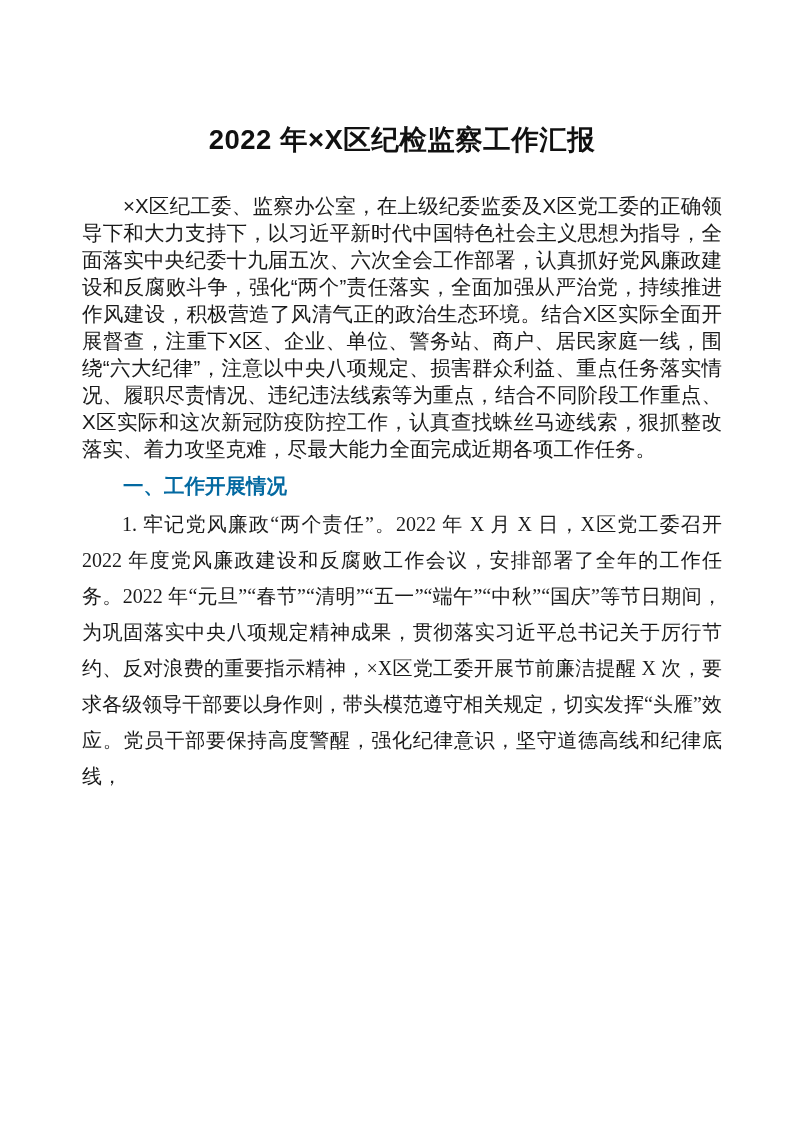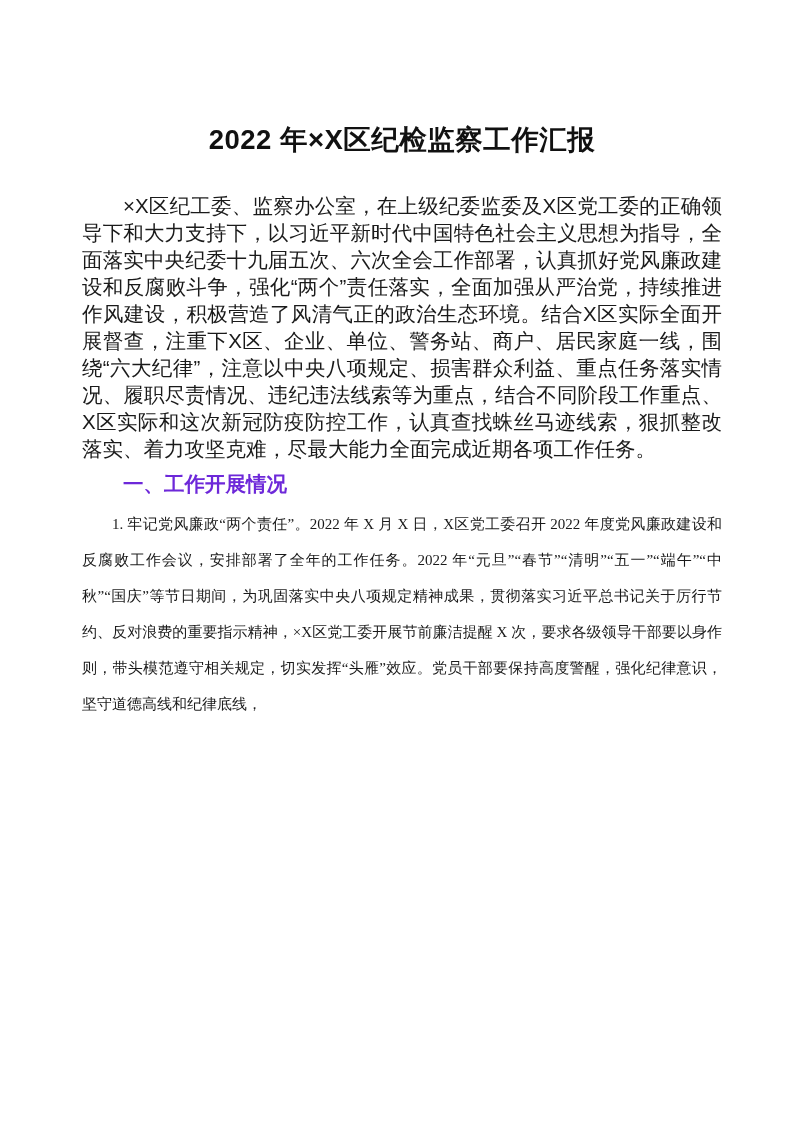--- a/index.html
+++ b/index.html
@@ -38,31 +38,31 @@
     text-align: justify;
     text-justify: inter-ideograph;
     margin: 0 0 2px 0;
     text-indent: 2em;
     color: #1a1a1a;
     font-family: "Liberation Sans", "DejaVu Sans", sans-serif;
     font-weight: 400;
   }
   .para.serif-body {
     font-family: "Liberation Serif", "DejaVu Serif", serif;
-    font-size: 15px;
+    font-size: 20px;
     line-height: 36px;
   }
   .heading {
-    font-family: Liberation Mono, monospace;
+    font-family: Liberation Serif, serif;
     font-size: 20.5px;
     font-weight: 700;
     line-height: 36px;
     text-indent: 2em;
     margin: 6px 0 2px 0;
-    color: #6d28d9;
+    color: #0369a1;
   }
 </style>
 </head>
 <body>
 
 <div class="page">
 
   <h1 class="doc-title">2022 年×X区纪检监察工作汇报</h1>
 
   <p class="para">×X区纪工委、监察办公室，在上级纪委监委及X区党工委的正确领导下和大力支持下，以习近平新时代中国特色社会主义思想为指导，全面落实中央纪委十九届五次、六次全会工作部署，认真抓好党风廉政建设和反腐败斗争，强化“两个”责任落实，全面加强从严治党，持续推进作风建设，积极营造了风清气正的政治生态环境。结合X区实际全面开展督查，注重下X区、企业、单位、警务站、商户、居民家庭一线，围绕“六大纪律”，注意以中央八项规定、损害群众利益、重点任务落实情况、履职尽责情况、违纪违法线索等为重点，结合不同阶段工作重点、X区实际和这次新冠防疫防控工作，认真查找蛛丝马迹线索，狠抓整改落实、着力攻坚克难，尽最大能力全面完成近期各项工作任务。</p>

